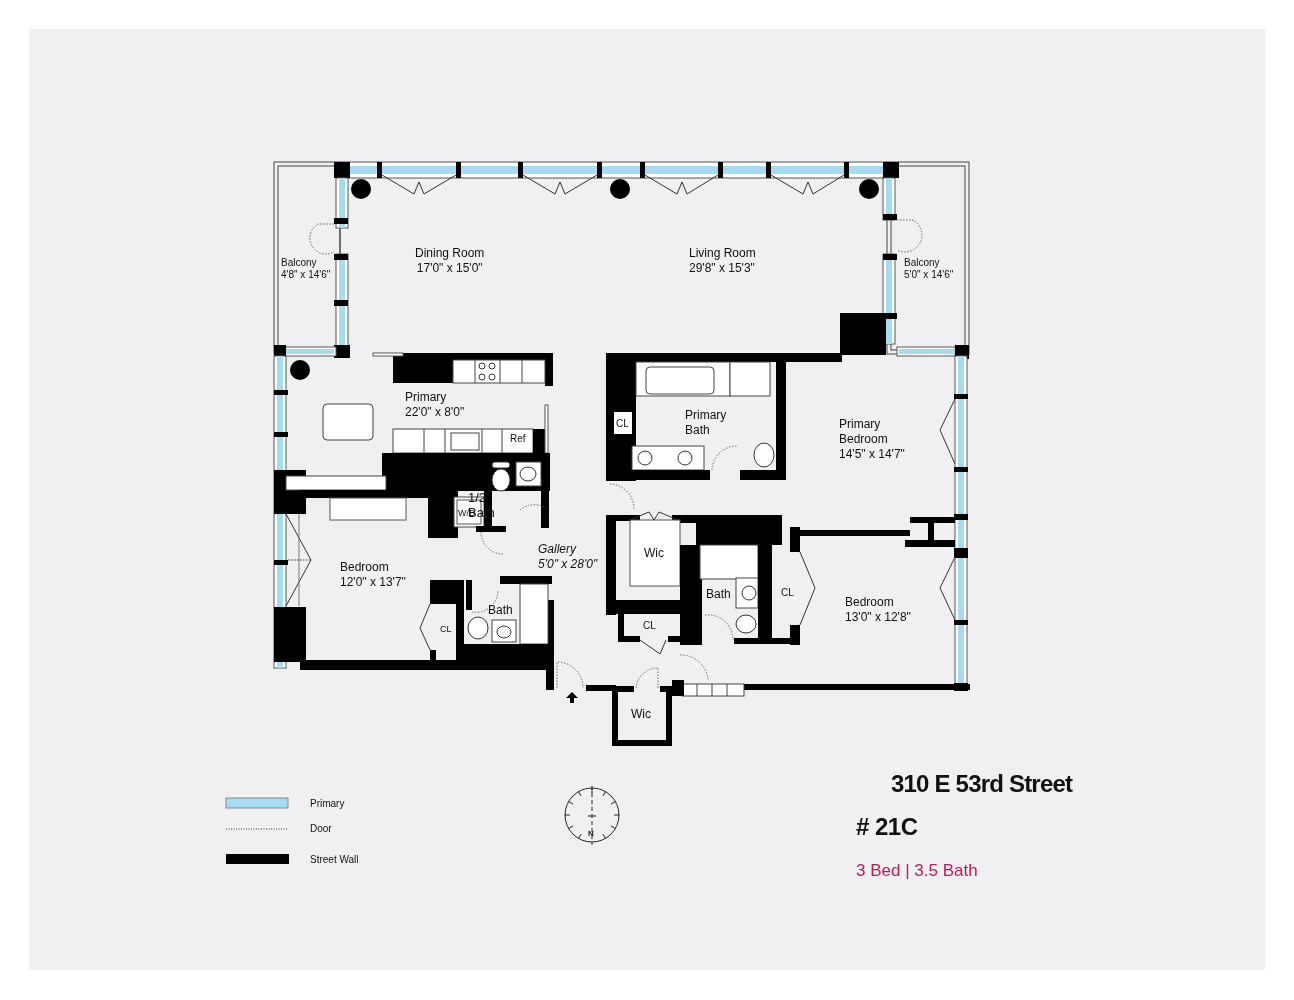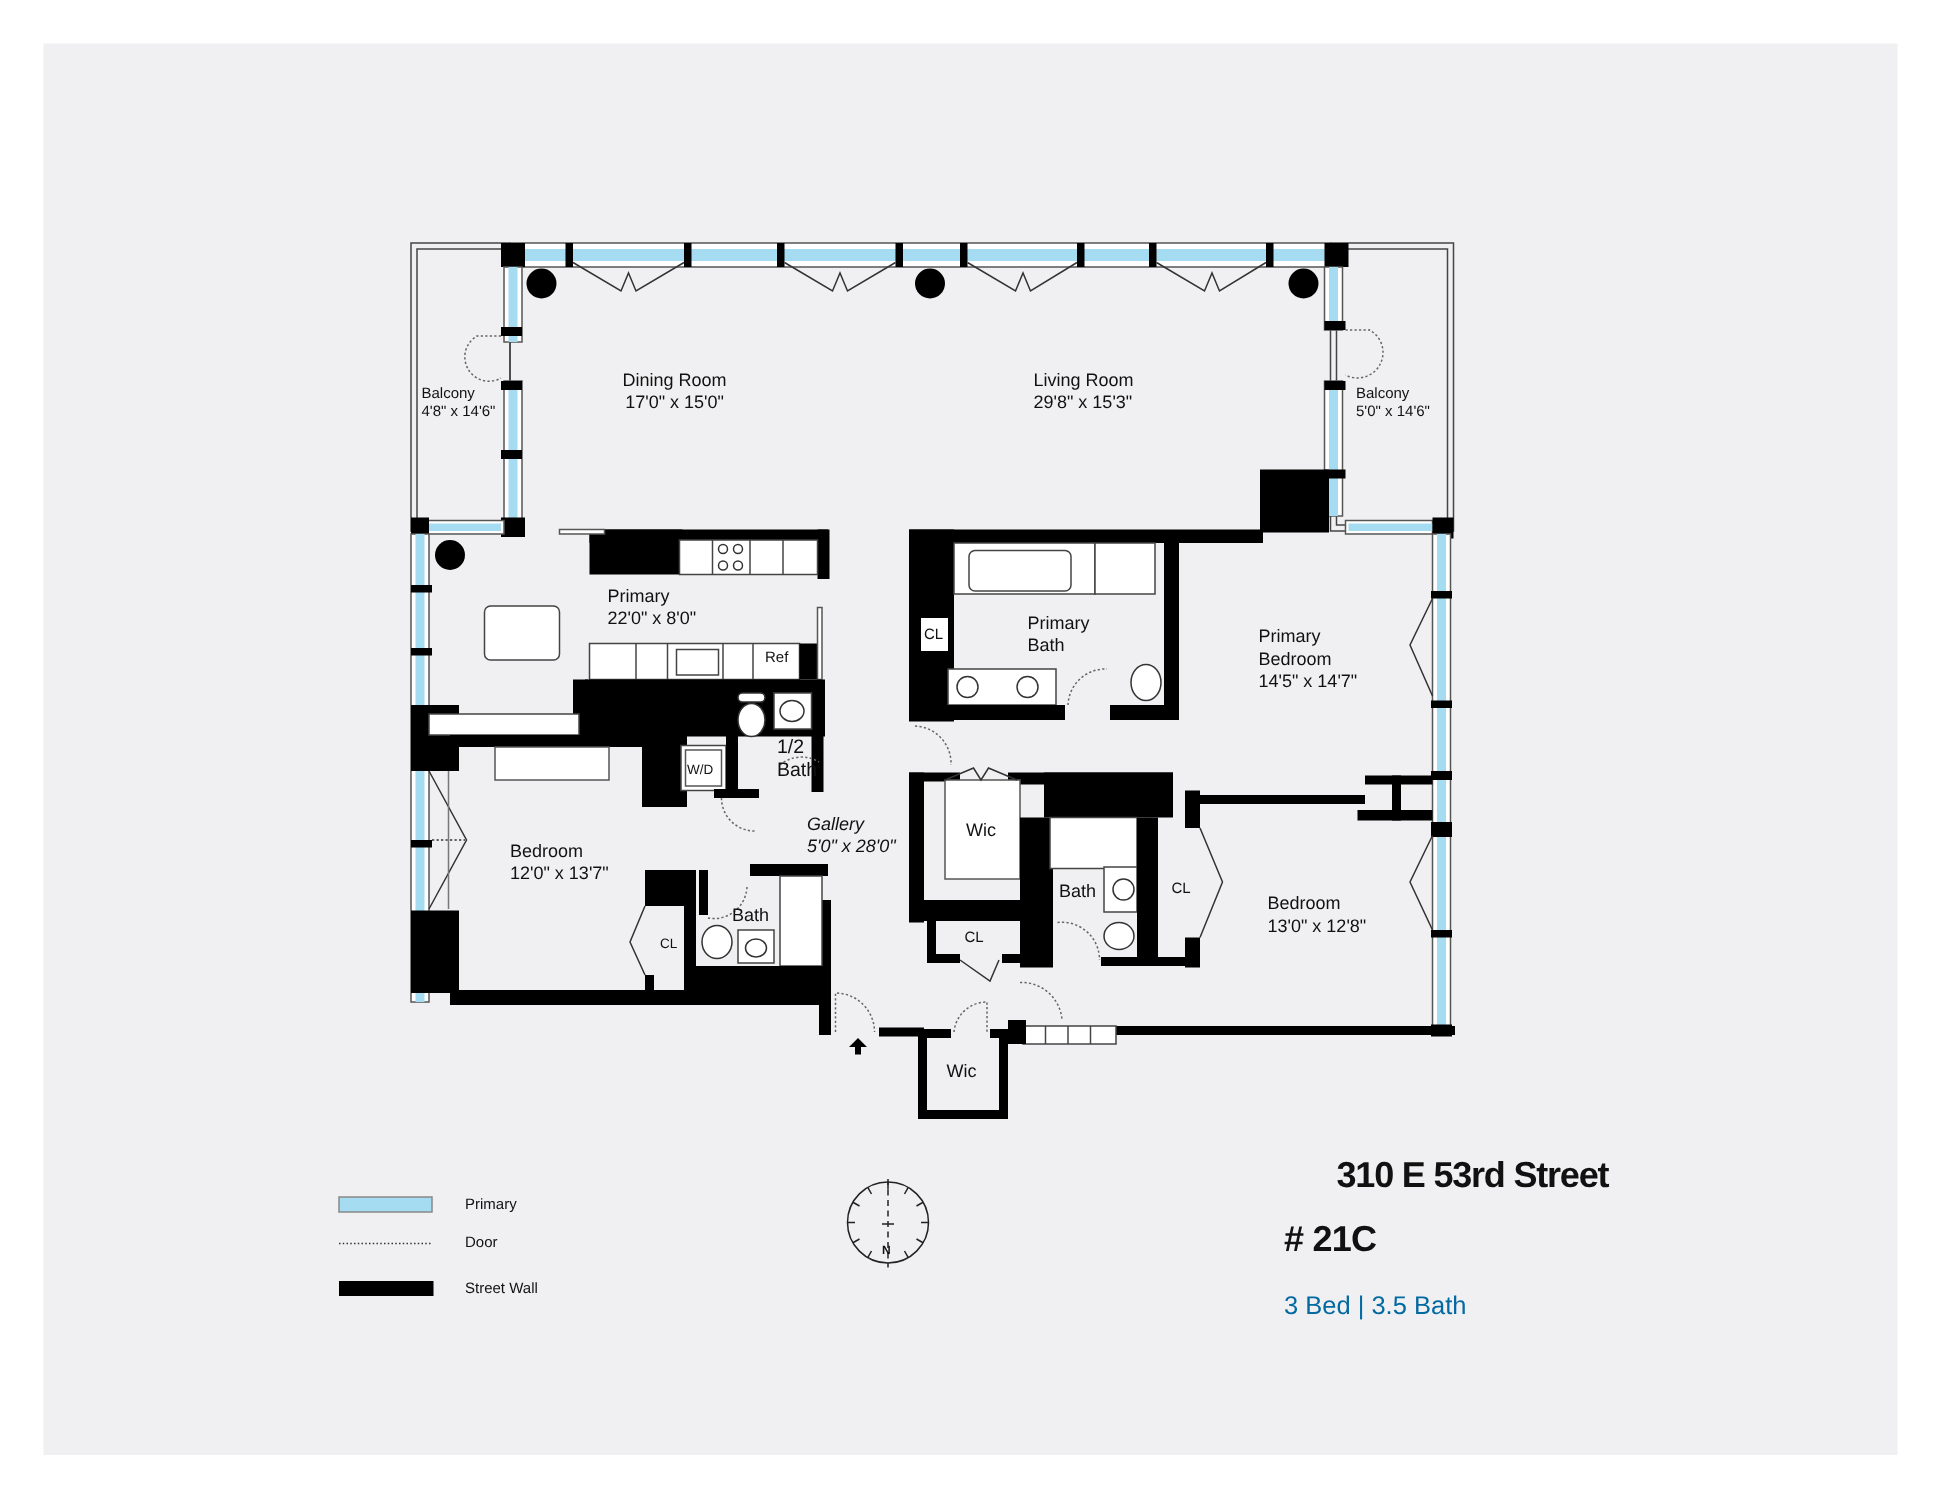--- a/index.html
+++ b/index.html
@@ -8,21 +8,21 @@
   .panel { position: absolute; left: 29px; top: 29px; width: 1236px; height: 941px; background: #f0f0f2; }
   svg.plan { position: absolute; left: 0; top: 0; }
   .lbl { position: absolute; font-size: 12px; line-height: 15px; color: #111; white-space: nowrap; }
   .lbl .n { display: block; }
   .lbl .d { display: block; }
   .sm { font-size: 10px; line-height: 12px; }
   .fix { position: absolute; font-size: 10px; color: #111; }
   .legend-text { position: absolute; font-size: 10px; color: #111; }
   .addr1 { position: absolute; left: 856px; top: 770px; font-size: 24px; font-weight: bold; letter-spacing: -0.8px; margin-left: 35px; }
   .addr2 { position: absolute; left: 856px; top: 813px; font-size: 24px; font-weight: bold; letter-spacing: -0.5px; }
-  .addr3 { position: absolute; left: 856px; top: 861px; font-size: 17px; color: #0369a1; }
+  .addr3 { position: absolute; left: 856px; top: 861px; font-size: 17px; color: #be185d; }
 </style>
 </head>
 <body>
 
 <div class="panel"></div>
 
 <svg class="plan" width="1294" height="1000" viewBox="0 0 1294 1000">
 
   <g fill="none" stroke="#444" stroke-width="1">
     <rect x="274" y="162" width="66" height="192"></rect>
@@ -304,21 +304,21 @@
 </div>
 <div class="lbl" style="left:685px;top:408px;">
   <span class="n">Primary</span>
   <span class="n">Bath</span>
 </div>
 <div class="lbl" style="left:839px;top:417px;">
   <span class="n">Primary</span>
   <span class="n">Bedroom</span>
   <span class="d">14'5" x 14'7"</span>
 </div>
-<div class="lbl" style="left:518px;top:490px;font-size:13px;">
+<div class="lbl" style="left:468px;top:490px;font-size:13px;">
   <span class="n">1/2</span>
   <span class="n">Bath</span>
 </div>
 <div class="lbl" style="left:340px;top:560px;">
   <span class="n">Bedroom</span>
   <span class="d">12'0" x 13'7"</span>
 </div>
 <div class="lbl" style="left:538px;top:542px;font-style:italic;">
   <span class="n">Gallery</span>
   <span class="d">5'0" x 28'0"</span>

